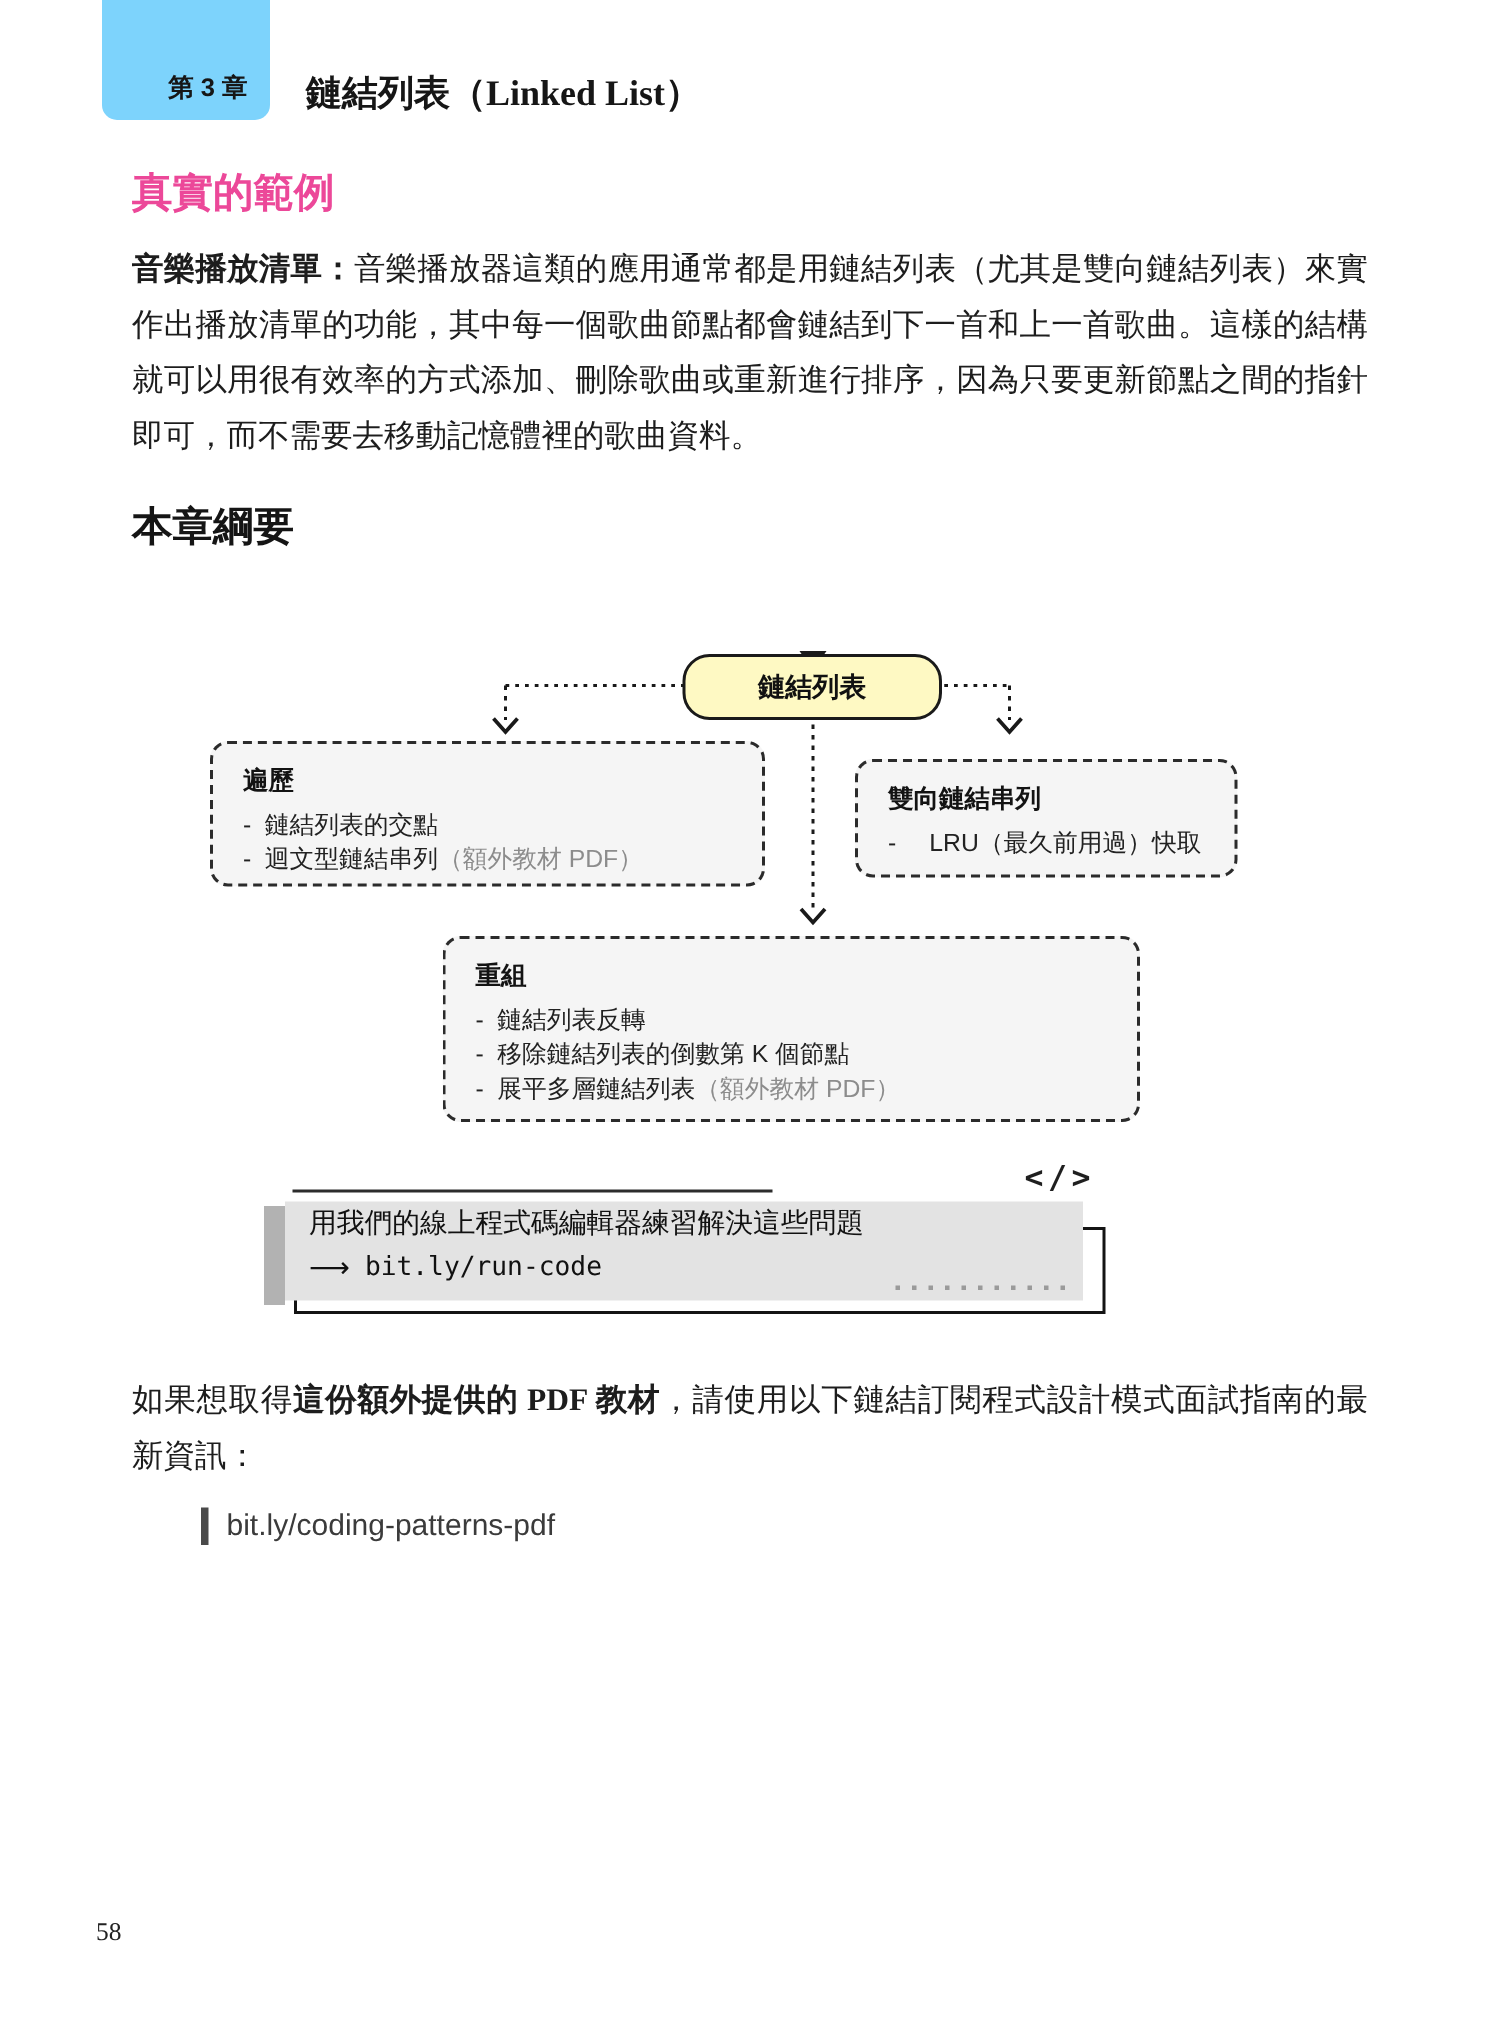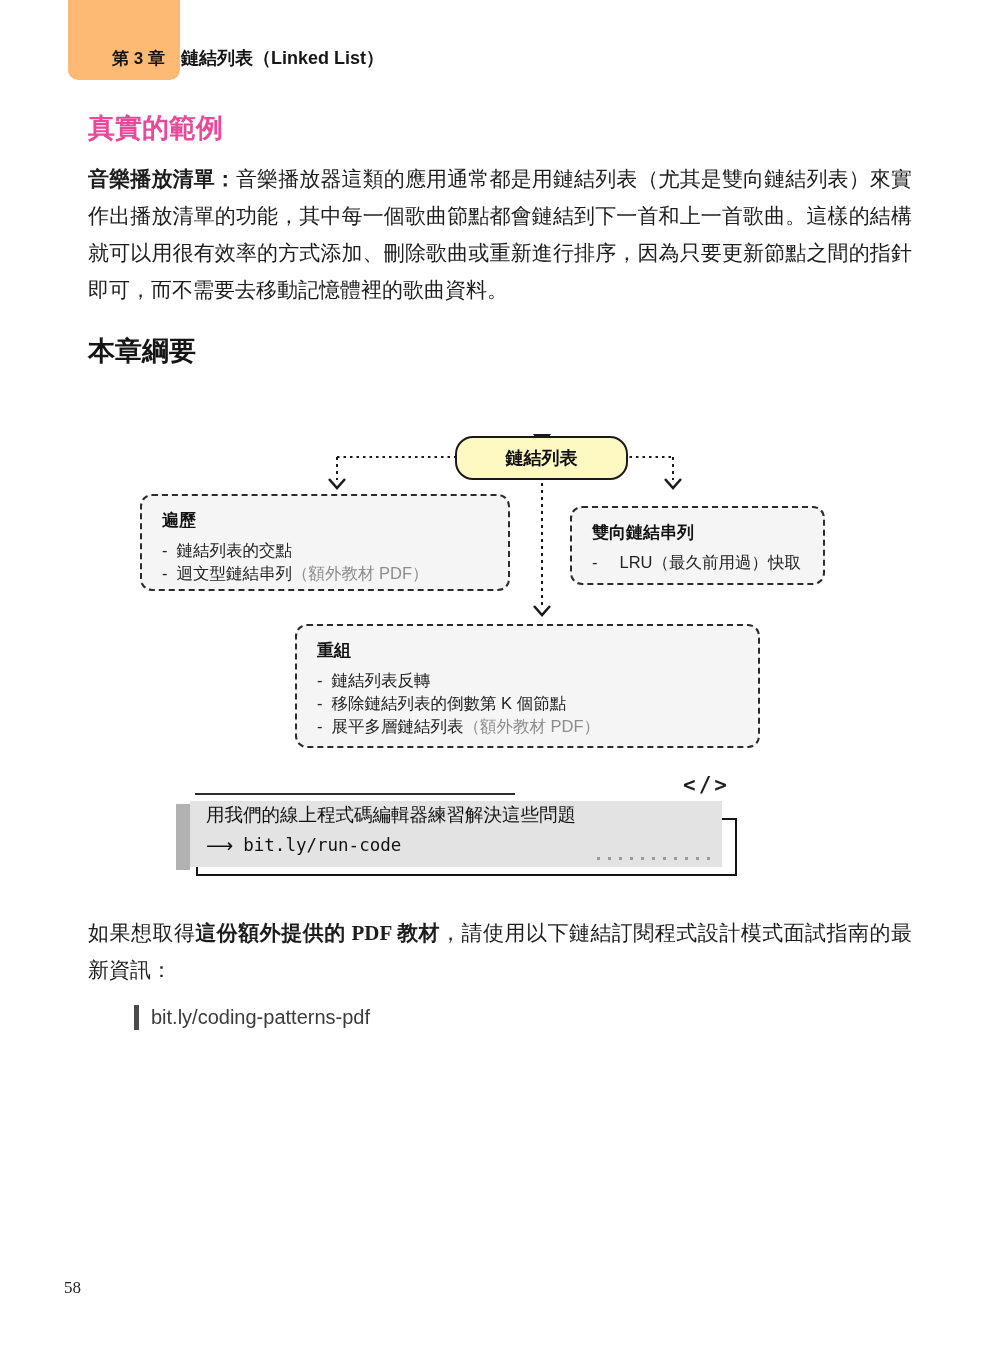--- a/index.html
+++ b/index.html
@@ -10,31 +10,31 @@
     background:#ffffff;
     font-family:"Liberation Serif", serif;
     color:#1c1c1c;
     overflow:hidden;
   }
 
   
   .chapter-tab {
     position:absolute; left:68px; top:0;
     width:112px; height:80px;
-    background:#fdba74;
+    background:#7dd3fc;
     border-radius:0 0 10px 10px;
     display:flex; align-items:flex-end; justify-content:flex-end;
     padding:0 15px 10px 0;
     font-family:"Liberation Sans", sans-serif;
     font-weight:bold; font-size:17px; color:#161616;
   }
   .chapter-title {
-    position:absolute; left:181px; top:46px;
-    font-family:Liberation Sans, sans-serif;
-    font-weight:bold; font-size:18px; color:#161616;
+    position:absolute; left:204px; top:46px;
+    font-family:Liberation Serif, serif;
+    font-weight:bold; font-size:24px; color:#161616;
   }
 
   
   .content { position:absolute; left:88px; top:110px; width:824px; }
 
   h1.sec {
     font-family:"Liberation Sans", sans-serif;
     font-size:27px; font-weight:bold; color:#ec4899;
     margin-bottom:15px;
   }

